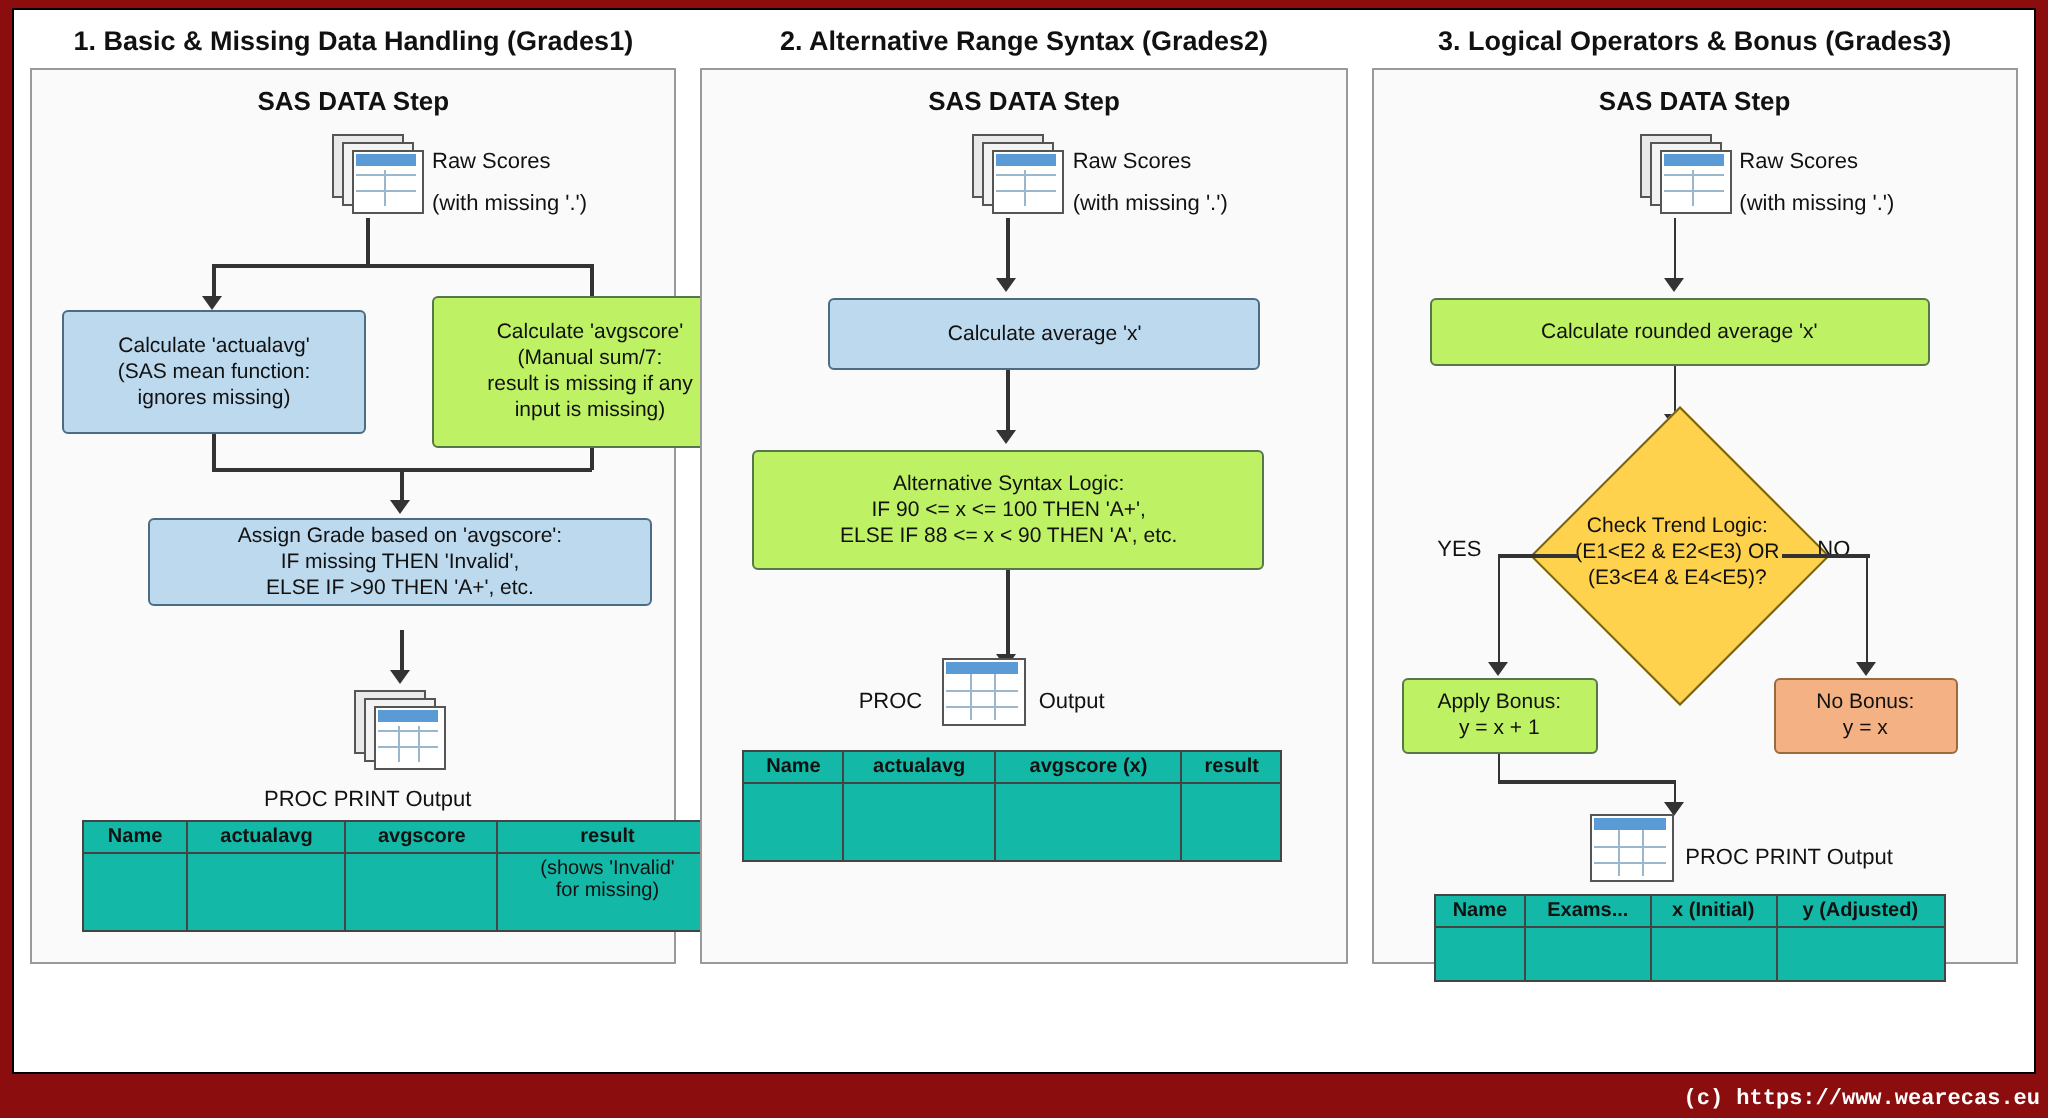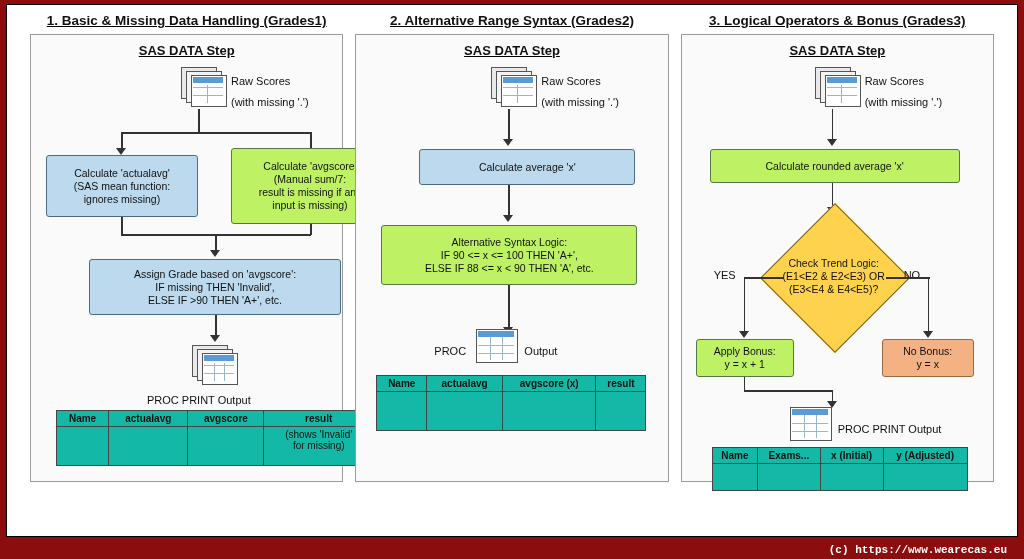--- a/index.html
+++ b/index.html
@@ -11,21 +11,21 @@
   }
   .frame{
     position:absolute;left:6px;top:4px;width:1012px;height:533px;
     background:#ffffff;border:1px solid #000;
     box-sizing:border-box;
   }
   .title{
     text-align:center;font-size:22px;font-weight:bold;color:#111;
     margin-top:7px;letter-spacing:.2px;
   }
-  .columns{display:flex;gap:12px;padding:0 23px;margin-top:8px;text-decoration:underline;}
+  .columns{display:flex;gap:12px;padding:0 8px;margin-top:8px;}
   .col{flex:1;position:relative;}
   .col-title{
     text-align:center;font-size:13.5px;font-weight:bold;color:#111;
     margin-bottom:6px;
   }
   .panel{
     border:1px solid #9a9a9a;background:#fafafa;
     height:448px;position:relative;box-sizing:border-box;
   }
   .panel-title{
@@ -77,21 +77,21 @@
   
   table.out{
     position:absolute;border-collapse:collapse;background:#14b8a6;
     font-size:10px;color:#111;
   }
   table.out th, table.out td{
     border:1px solid #444;padding:2px 4px;text-align:center;vertical-align:top;
   }
   table.out th{font-weight:bold;}
   .watermark{
-    position:absolute;right:17px;bottom:3px;
+    position:absolute;right:4px;bottom:3px;
     color:#fff;font-size:11px;font-weight:bold;
     font-family:"Liberation Mono", monospace;
   }
 </style>
 </head>
 <body>
 
 <div class="frame">
 
 
@@ -128,21 +128,21 @@
 (Manual sum/7:
 result is missing if any
 input is missing)</div>
 
         <div class="vline" style="left:90px;top:182px;height:18px;"></div>
         <div class="vline" style="left:279px;top:189px;height:11px;"></div>
         <div class="hline" style="left:90px;top:199px;width:190px;"></div>
         <div class="vline" style="left:184px;top:199px;height:18px;"></div>
         <div class="arrow" style="left:179px;top:215px;"></div>
 
-        <div class="node blue" style="left:58px;top:224px;width:252px;height:56px;">Assign Grade based on 'avgscore':
+        <div class="node blue" style="left:58px;top:224px;width:252px;height:44px;">Assign Grade based on 'avgscore':
 IF missing THEN 'Invalid',
 ELSE IF &gt;90 THEN 'A+', etc.</div>
 
         <div class="vline" style="left:184px;top:280px;height:22px;"></div>
         <div class="arrow" style="left:179px;top:300px;"></div>
 
         <div class="dataicon" style="left:161px;top:310px;">
           <div class="sheet s1"></div>
             <div class="sheet s2"></div>
             <div class="sheet s3"></div>

